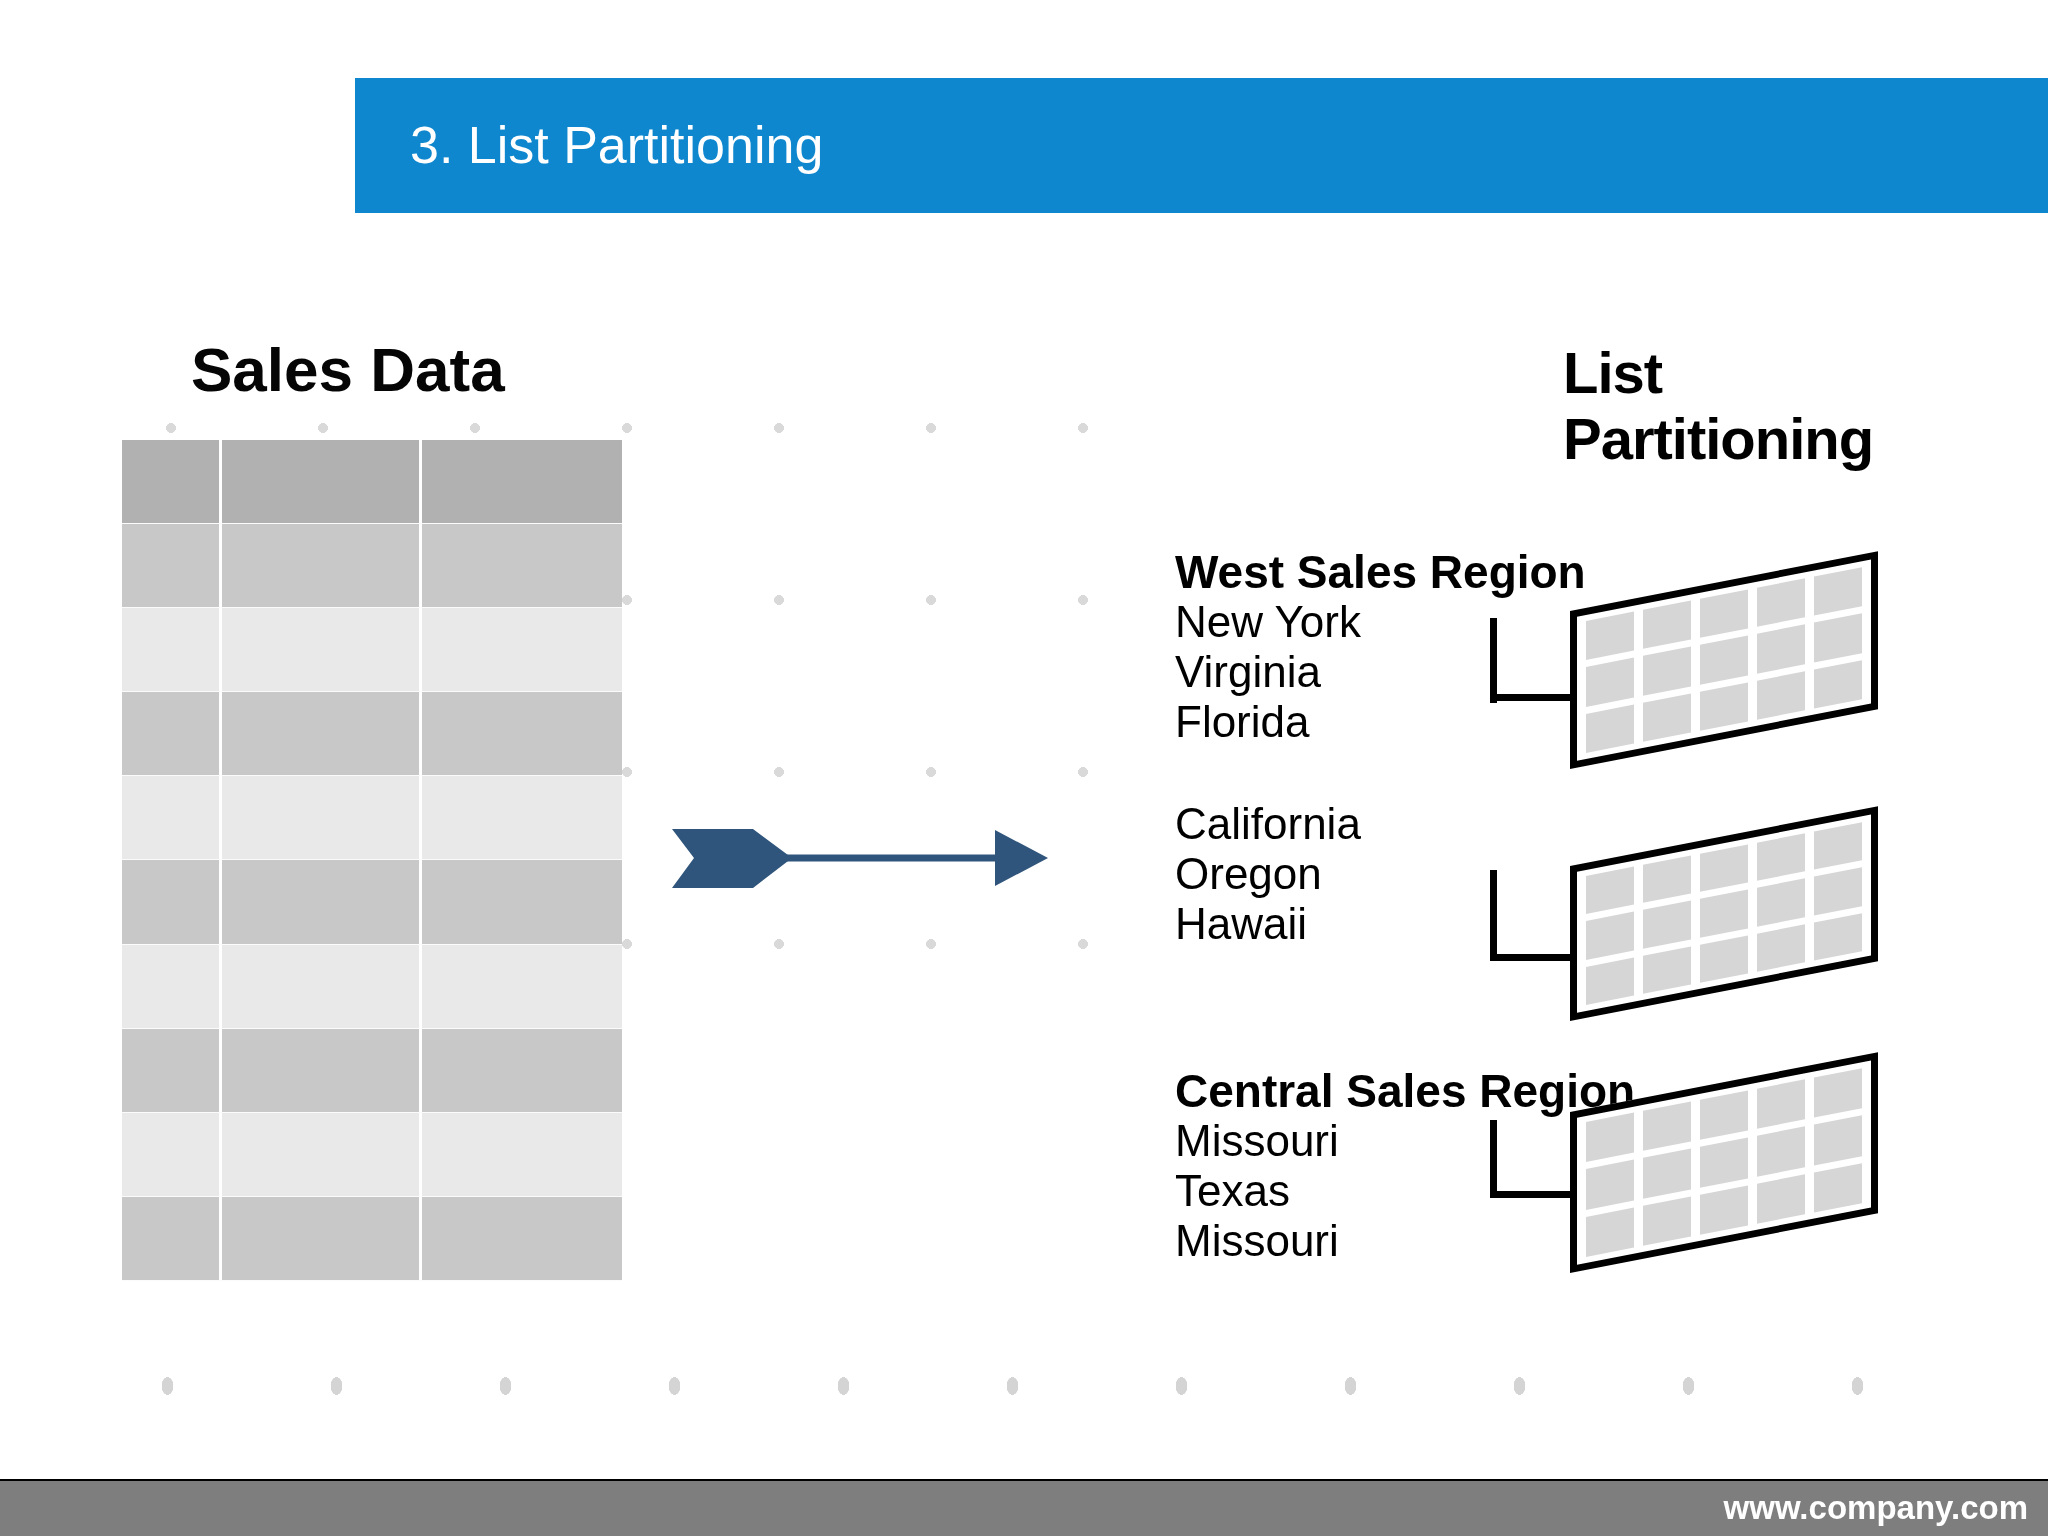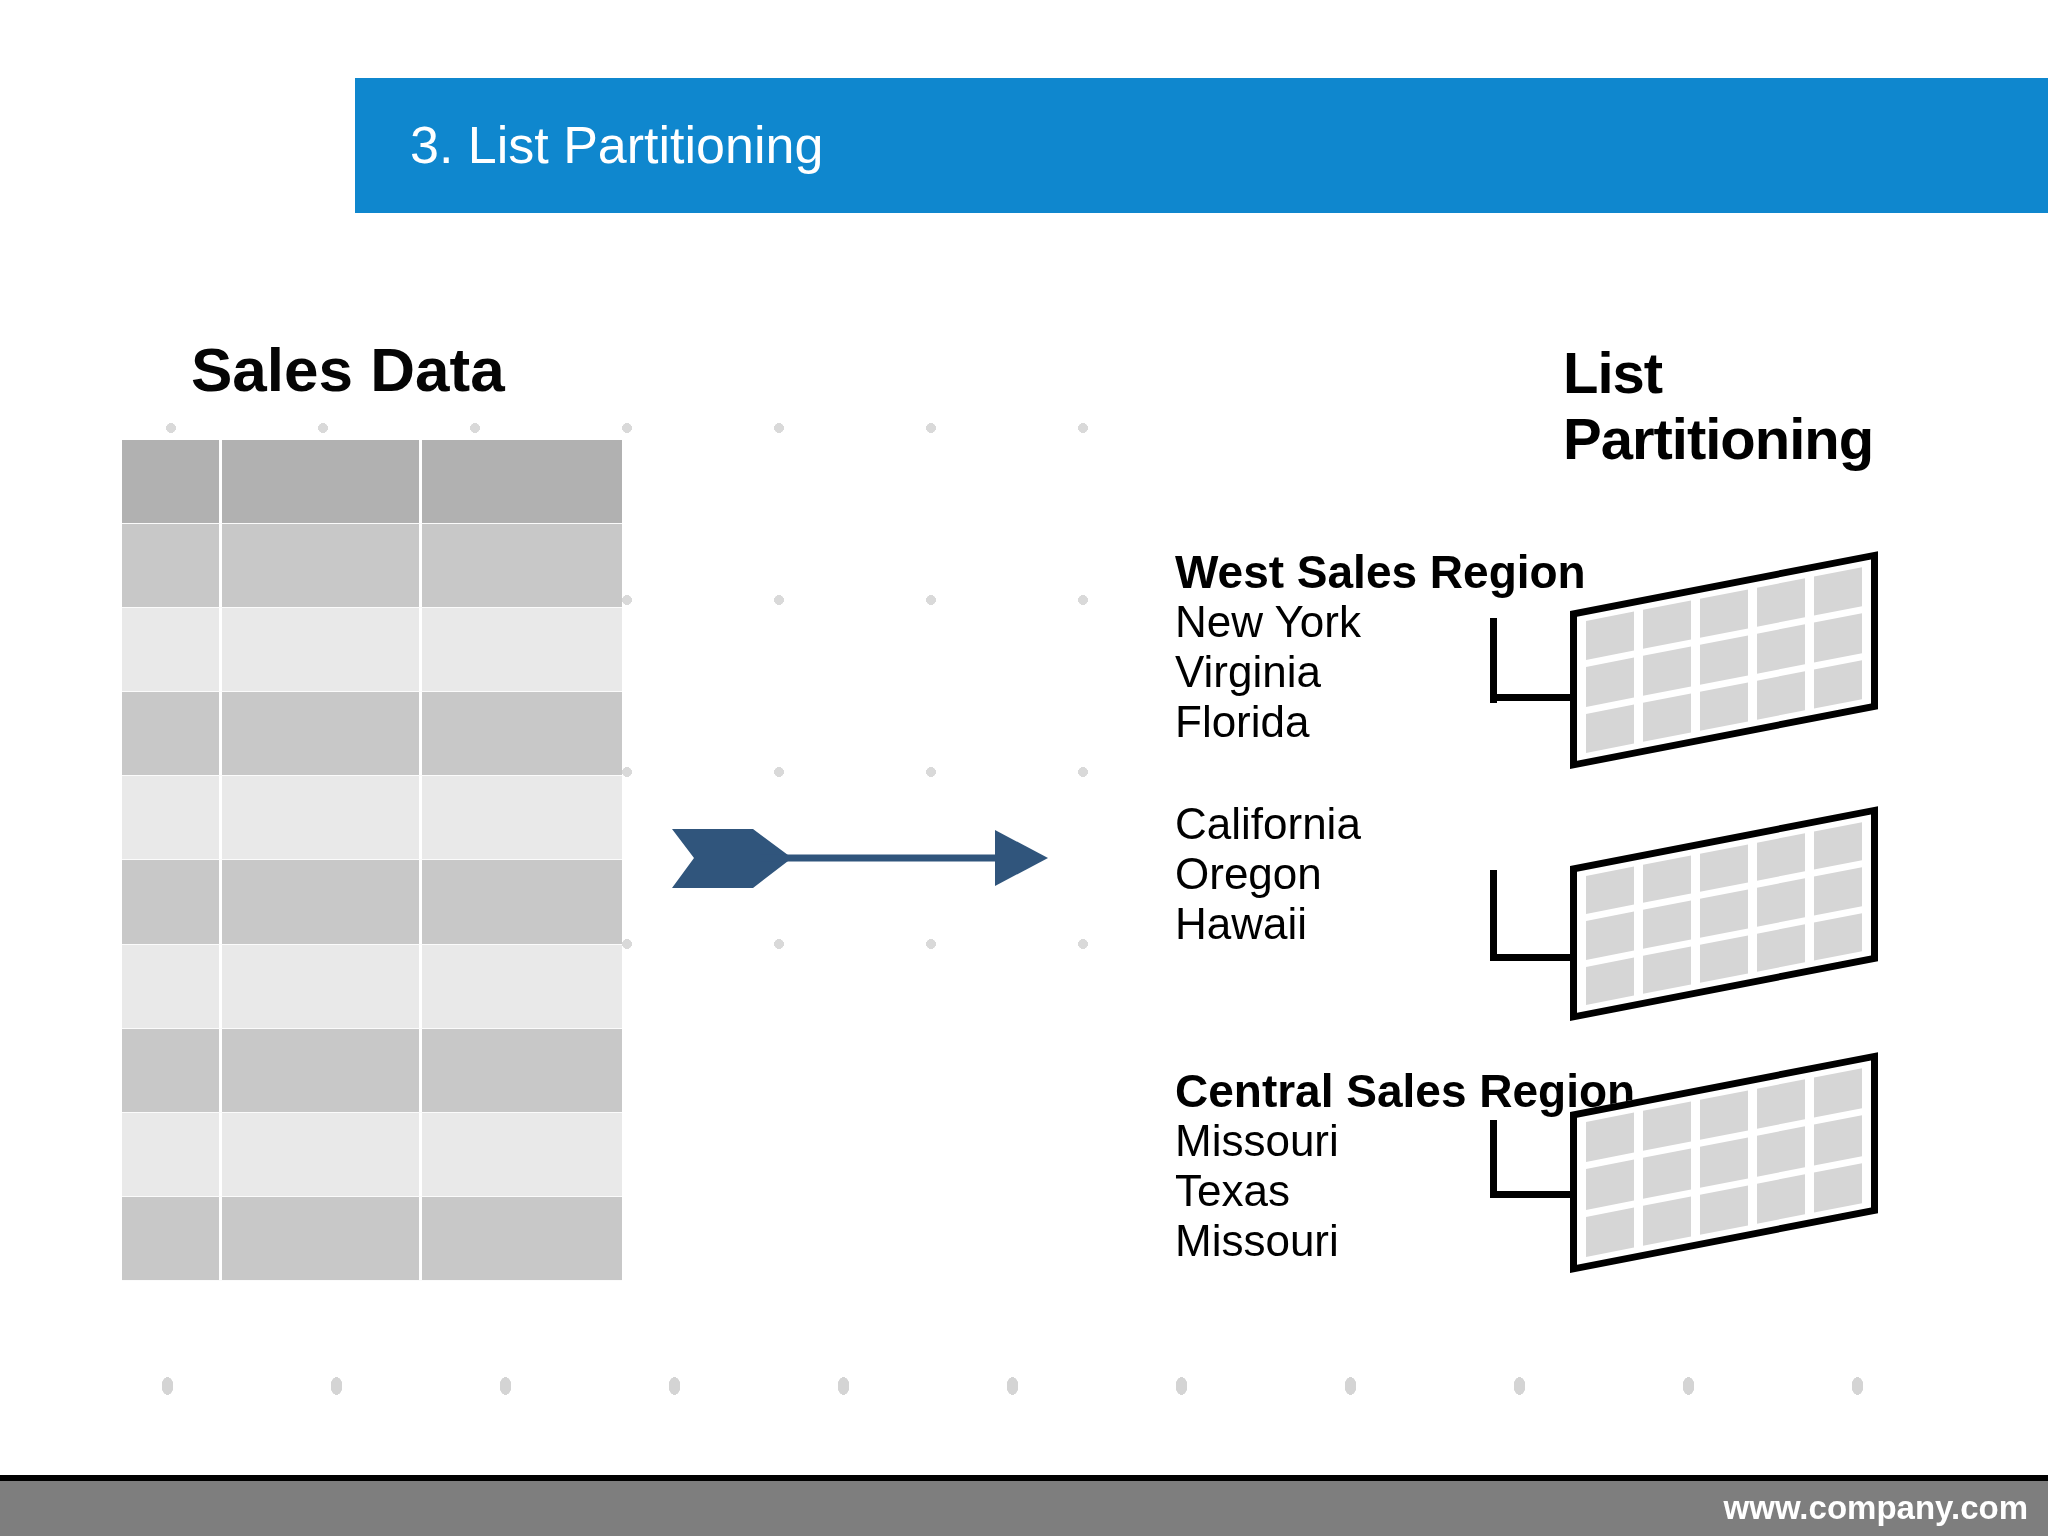--- a/index.html
+++ b/index.html
@@ -49,21 +49,21 @@
   .panel{position:absolute;left:1570px;width:308px;border:7px solid #000;background:#fff;
     box-sizing:border-box;transform:skewY(-11deg);transform-origin:0 50%;}
   .p-east{top:611px;height:158px;}
   .p-west{top:866px;height:155px;}
   .p-central{top:1112px;height:161px;}
   .cells{position:absolute;left:9px;right:9px;top:6px;bottom:6px;display:grid;
     grid-template-columns:repeat(5,1fr);grid-template-rows:repeat(3,1fr);gap:7px 9px;}
   .cell{background:#d6d6d6;}
 
   
-  .footer{position:absolute;left:0;right:0;bottom:0;height:55px;background:#7e7e7e;border-top:6px solid #000000;}
+  .footer{position:absolute;left:0;right:0;bottom:0;height:55px;background:#7e7e7e;border-top:2px solid #000000;}
   .footer-text{position:absolute;right:20px;top:0;line-height:53px;font-size:33px;font-weight:bold;color:#ffffff;}
 </style>
 </head>
 <body>
 
 <div class="slide">
 
   <div class="dots-grid"></div>
   <div class="dots-bottom"></div>
 

